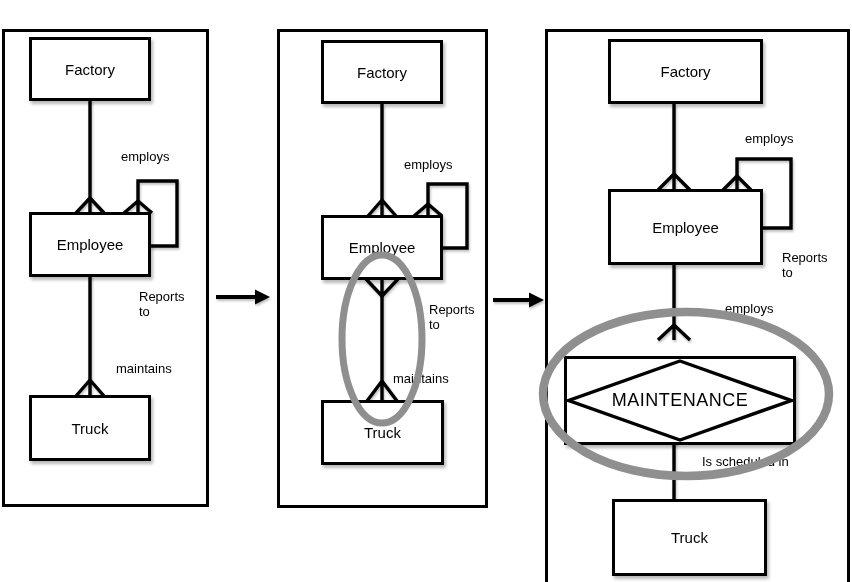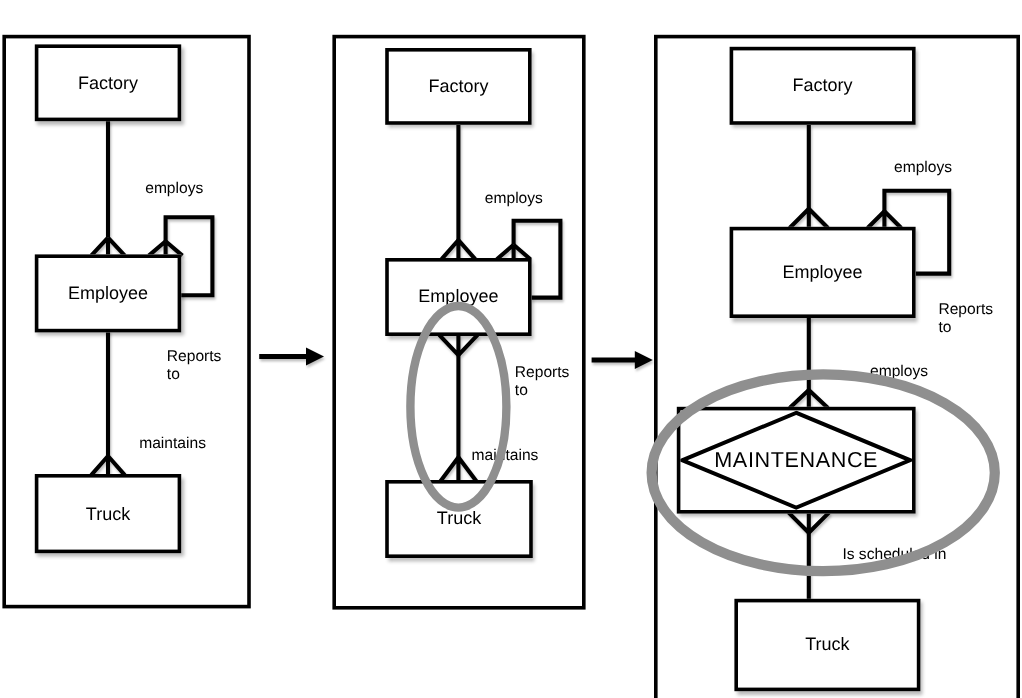--- a/index.html
+++ b/index.html
@@ -125,21 +125,21 @@
   <div class="rel-label t-center" style="left:404px;top:129px;width:58px">employs</div>
   <div class="rel-label" style="left:429px;top:274px;width:54px">Reports to</div>
   <div class="rel-label" style="left:393px;top:343px;width:70px">maintains</div>
 
   <div class="entity" style="left:608px;top:11px;width:155px;height:65px">
     <span>Factory</span>
   </div>
   <div class="entity" style="left:608px;top:161px;width:155px;height:76px">
     <span>Employee</span>
   </div>
-  <div class="assoc" style="left:564px;top:311px;width:199px;height:89px">
+  <div class="assoc" style="left:564px;top:328px;width:232px;height:89px">
     <svg viewBox="0 0 245 83" preserveAspectRatio="none">
       <polygon points="122.5,2 243,41.5 122.5,81 2,41.5" fill="none" stroke="#000" stroke-width="3.4"></polygon>
     </svg>
     <div class="assoc-label">MAINTENANCE</div>
   </div>
   <div class="entity" style="left:612px;top:471px;width:155px;height:77px">
     <span>Truck</span>
   </div>
   <div class="rel-label t-center" style="left:745px;top:103px;width:60px">employs</div>
   <div class="rel-label" style="left:782px;top:222px;width:58px">Reports to</div>

